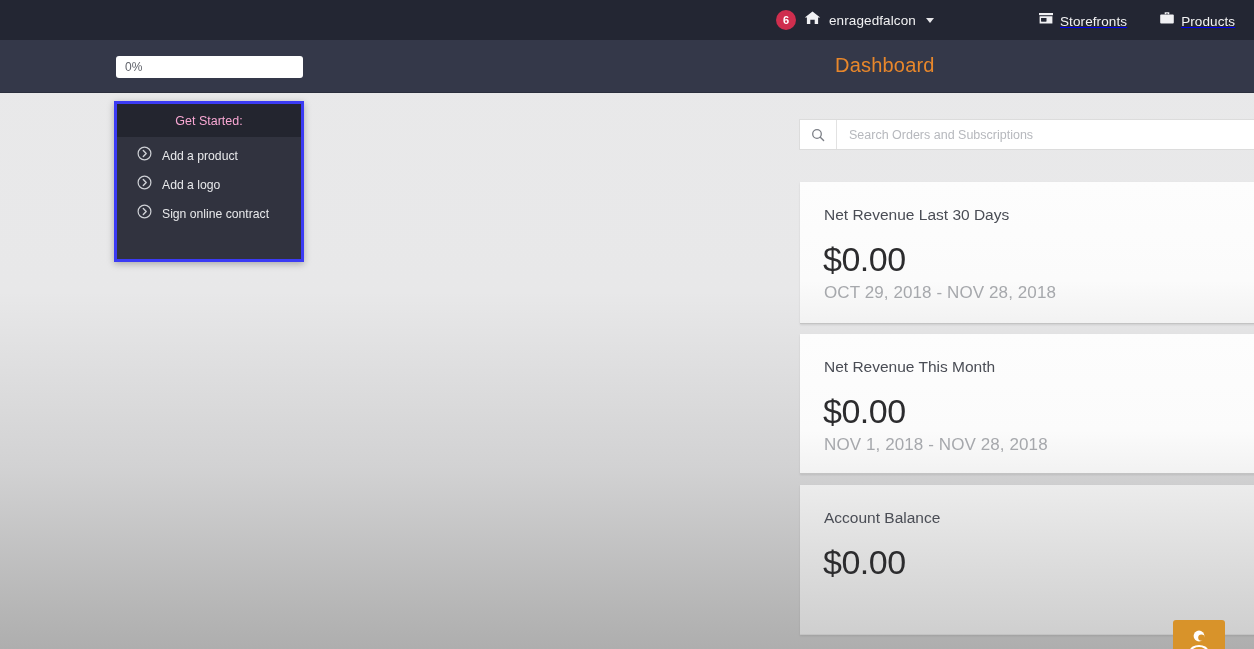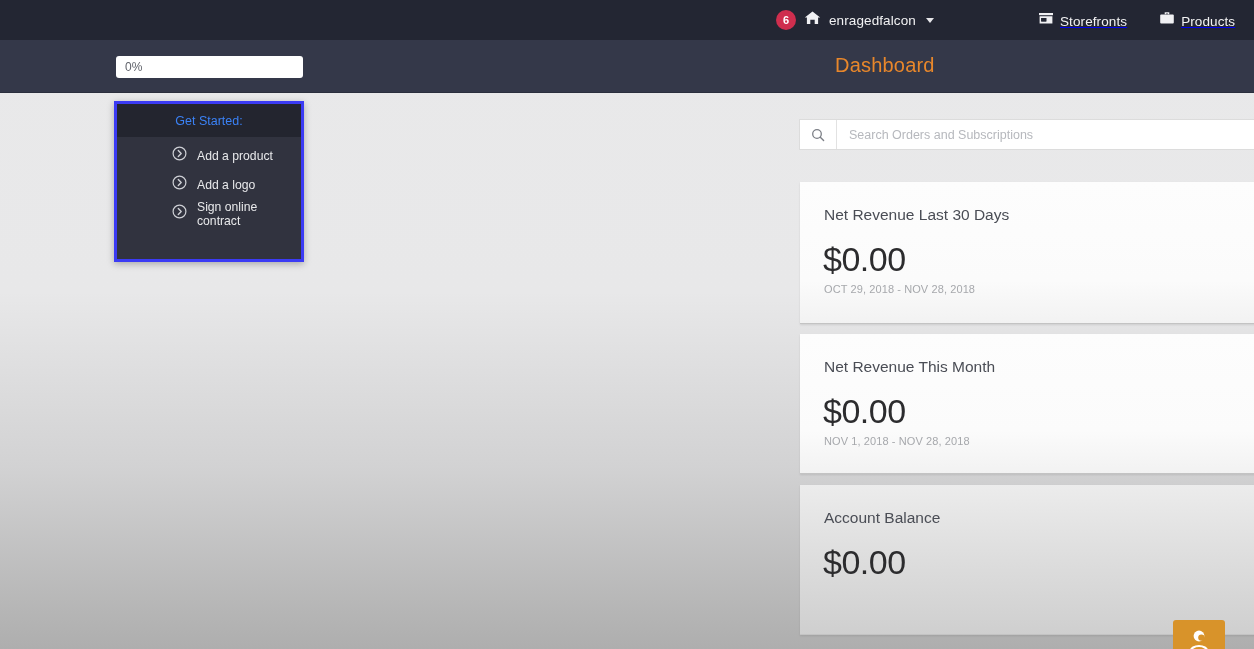--- a/index.html
+++ b/index.html
@@ -72,23 +72,23 @@
   #getstarted {
     position: absolute; left: 114px; top: 101px;
     width: 190px; height: 161px;
     background: #31333f;
     border: 3px solid #3b3bf4;
     box-shadow: 0 2px 7px rgba(0,0,0,.28);
   }
   #gs-header {
     height: 33px; background: #23252f;
     display: flex; align-items: center; justify-content: center;
-    color: #3b82f6; font-size: 12.5px;
-  }
-  #gs-list { padding-top: 4px; margin-left: 35px; }
+    color: #f9a8d4; font-size: 12.5px;
+  }
+  #gs-list { padding-top: 4px; }
   .gs-item {
     display: flex; align-items: center; gap: 10px;
     height: 29px; padding-left: 20px;
   }
   .gs-item-label { color: #e8e9eb; font-size: 12.2px; }
   .circle-chevron { flex: 0 0 auto; }
 
   
   #searchbar {
     position: absolute; left: 799px; top: 119px;
@@ -125,21 +125,21 @@
     position: absolute; left: 24px; top: 24px;
     font-size: 15.5px; color: #4a4d55;
   }
   .card-amount {
     position: absolute; left: 23px; top: 58px;
     font-size: 34px; font-weight: normal; color: #2c2c2e;
     letter-spacing: -.5px;
   }
   .card-range {
     position: absolute; left: 24px; top: 101px;
-    font-size: 11px; color: #a6a8ac; letter-spacing: .1px;
+    font-size: 17px; color: #a6a8ac; letter-spacing: .1px;
   }
 
   
   #support-launcher {
     position: absolute; left: 1173px; top: 620px;
     width: 52px; height: 45px;
     background: #d8932a;
     border-radius: 3px 3px 0 0;
     display: flex; align-items: flex-start; justify-content: center;
     padding-top: 7px;

